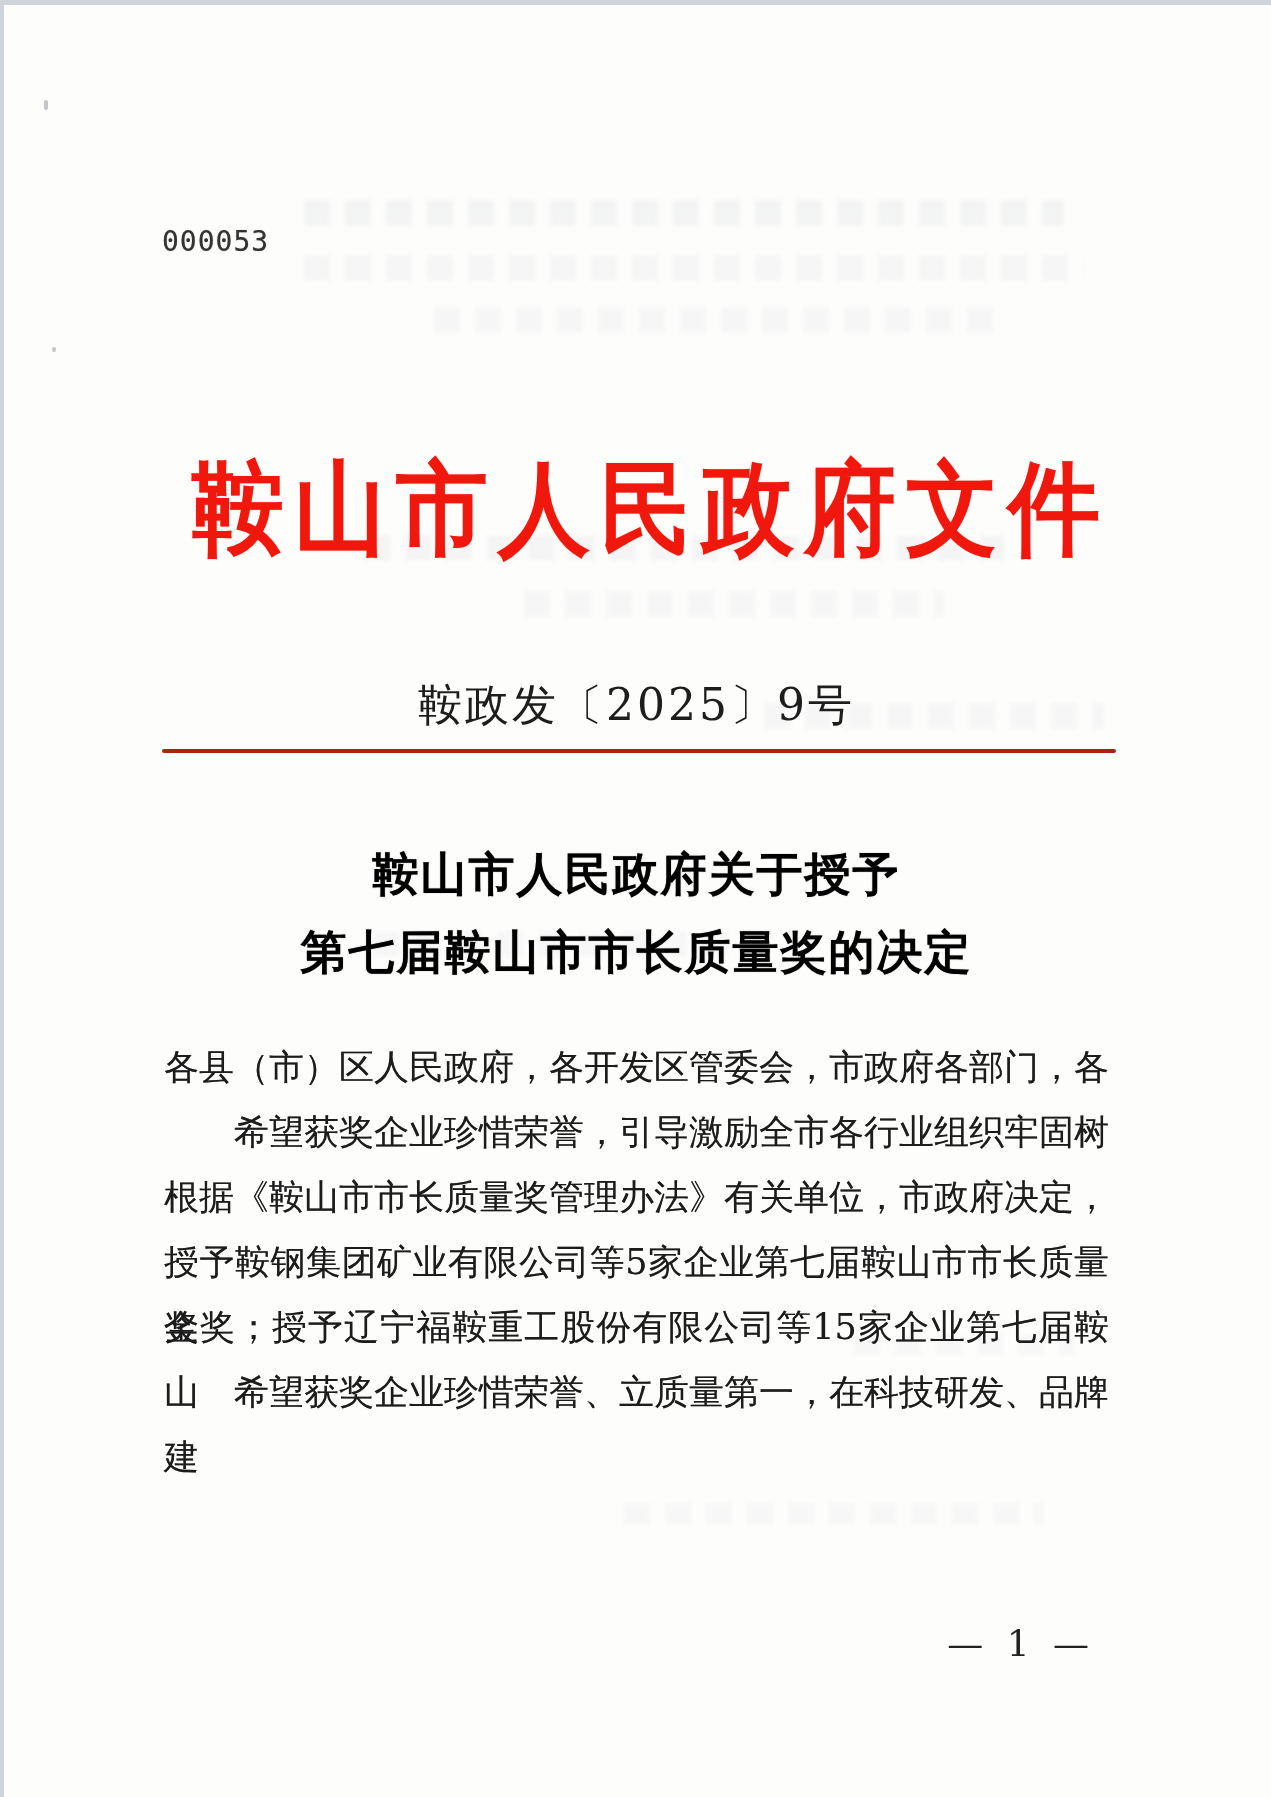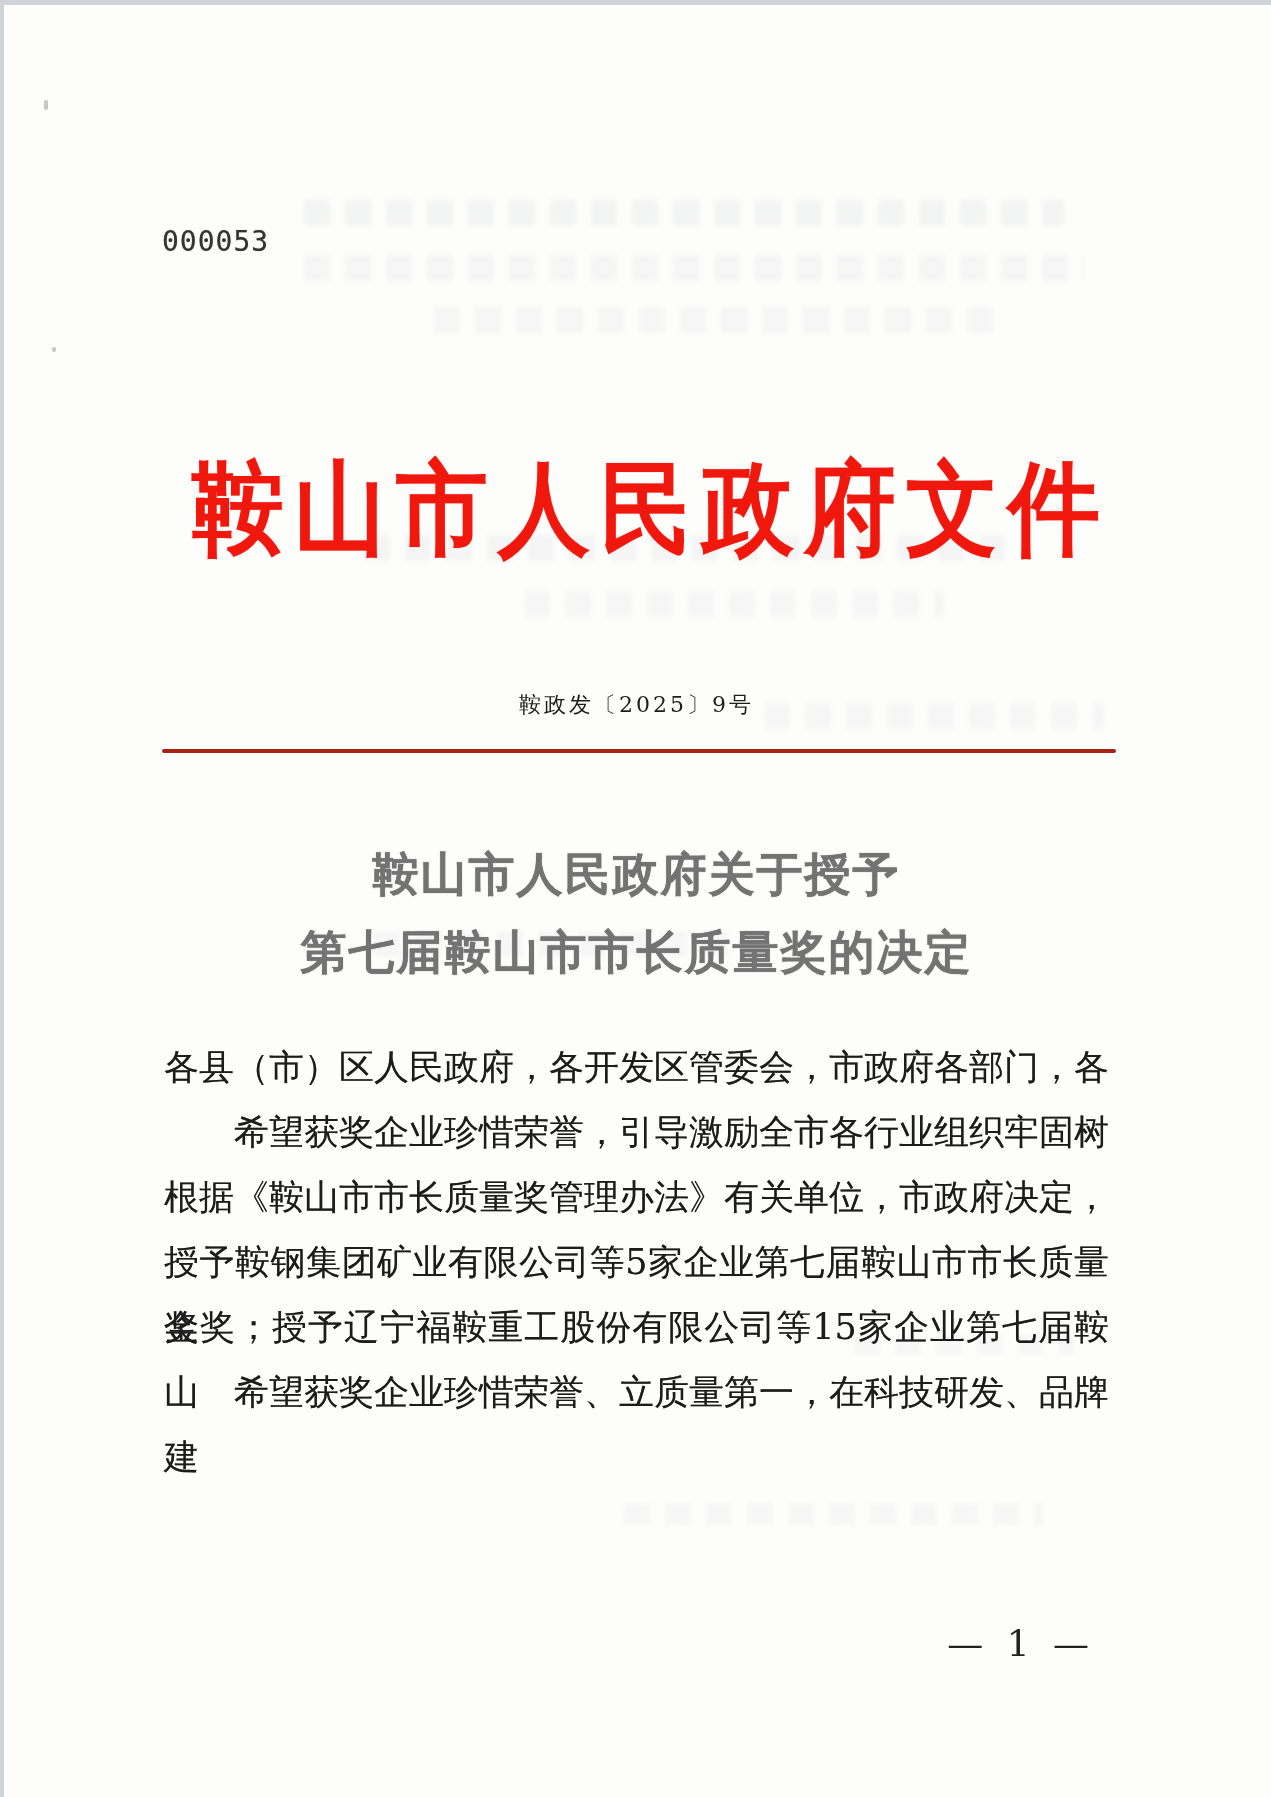--- a/index.html
+++ b/index.html
@@ -41,40 +41,40 @@
     white-space: nowrap;
   }
   .org-title span { display: inline-block; transform: scaleX(.9); }
   
   .doc-number {
     position: absolute;
     left: 160px; top: 676px;
     width: 945px; height: 48px;
     line-height: 48px;
     text-align: center;
-    font-size: 22px;
+    font-size: 44px;
     letter-spacing: 3px;
     color: #1d1d1d;
   }
   
   .red-rule {
     position: absolute;
     left: 158px; top: 744px;
     width: 954px; height: 4px;
     background: var(--rule-red, #a92212);
     border-radius: 2px;
   }
   
   .doc-title {
     position: absolute;
     left: 130px; top: 830px;
     width: 1005px;
     text-align: center;
     font-weight: 700;
-    color: #737373;
+    color: #000000;
     font-size: 46px;
   }
   .doc-title .t-line {
     height: 78px; line-height: 78px;
     letter-spacing: 2px;
     text-shadow: 0 0 1px rgba(0,0,0,.6);
   }
   
   .body-text {
     position: absolute;

